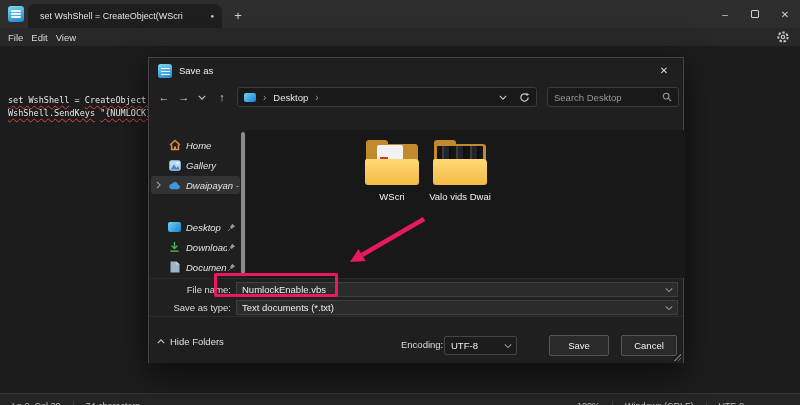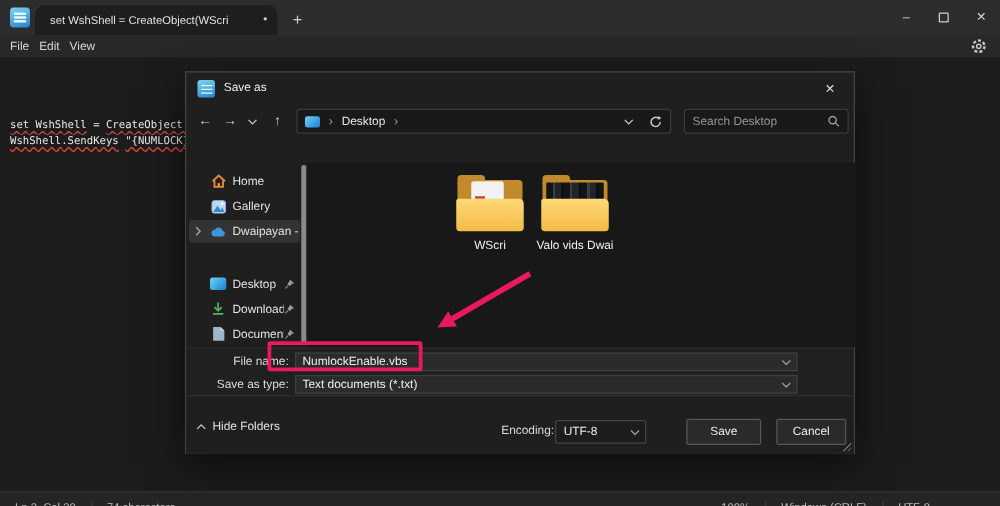--- a/index.html
+++ b/index.html
@@ -82,21 +82,21 @@
     font-size:9px; font-weight:bold; display:flex; align-items:center; justify-content:center; }
 
   #dlg-body { left:0; top:72px; width:100%; height:148px; }
   #sidebar { left:0; top:0; width:97px; height:148px; background:#1f1f1f; overflow:hidden; }
   #sb-scroll { left:92px; top:2px; width:4px; height:142px; background:#8a8a8a; border-radius:2px; z-index:3; }
   #filearea { left:97px; top:0; width:439px; height:148px; background:#181818; }
 
   .sb-item { position:absolute; left:2px; width:89px; height:18px; display:flex; align-items:center;
     border-radius:3px; }
   .sb-item .sb-ico { width:13px; height:13px; margin-left:17px; flex:none; display:flex; align-items:center; justify-content:center; }
-  .sb-item .sb-label { margin-left:5px; font-size:9.5px; color:#e3e3e3; white-space:nowrap; overflow:hidden; flex:1; }
+  .sb-item .sb-label { margin-left:5px; font-size:9.5px; color:#e3e3e3; white-space:nowrap; overflow:hidden; flex:1;font-style:italic; }
   .sb-item .pin { flex:none; margin-right:4px; }
   .sb-item.selected { background:#333333; }
   .sb-expand { position:absolute; left:5px; color:#aaa; }
   #sb-home{top:6px} #sb-gallery{top:26px} #sb-onedrive{top:46px}
   #sb-desktop{top:88px} #sb-downloads{top:108px} #sb-documents{top:128px}
   .mini-monitor { width:13px; height:10px; border-radius:2px; background:linear-gradient(135deg,#6fd4f5,#1b7fd0); }
 
   .tile { position:absolute; top:10px; width:66px; display:flex; flex-direction:column; align-items:center; }
   #tile-pdfs { left:113px; } #tile-valo { left:181px; }
   .folder { position:relative; width:54px; height:45px; }
@@ -107,21 +107,21 @@
   .f-strip { position:absolute; left:4px; right:4px; top:6px; height:15px; border-radius:1px;
     background:repeating-linear-gradient(90deg,#141414 0 5px,#3d3d3d 5px 7px,#20242c 7px 12px,#0e0e0e 12px 14px); }
   .f-front { position:absolute; left:0; right:0; bottom:0; height:26px; border-radius:2px 4px 3px 3px;
     background:linear-gradient(180deg,#ffd977,#f3ba45); }
   .tile-label { margin-top:6px; font-size:9.5px; color:#f0f0f0; white-space:nowrap; }
 
   #dlg-fields { left:0; top:220px; width:100%; height:38px; background:#202020; border-top:1px solid #2a2a2a; }
   .frow { position:absolute; left:0; width:100%; height:15px; display:flex; align-items:center; }
   #frow-name { top:3px; } #frow-type { top:21px; }
   .flabel { width:87px; text-align:right; font-size:9.5px; color:#dcdcdc; padding-right:5px; flex:none; }
-  .fcombo { position:relative; width:402px; height:15px; background:#2b2b2b; border:1px solid #3f3f3f;
+  .fcombo { position:relative; width:442px; height:15px; background:#2b2b2b; border:1px solid #3f3f3f;
     display:flex; align-items:center; padding:0 16px 0 5px; }
   .fcombo .fval { font-size:9.5px; color:#f0f0f0; white-space:nowrap; overflow:hidden;
     background:transparent; border:none; outline:none; width:100%; font-family:"Liberation Sans",sans-serif; }
   .combo-chev { position:absolute; right:4px; top:50%; transform:translateY(-50%); color:#9a9a9a; }
 
   #dlg-footer { left:0; top:258px; width:100%; height:47px; background:#1f1f1f; border-top:1px solid #2e2e2e; }
   #hide-folders { position:absolute; left:8px; top:19px; display:flex; align-items:center; gap:5px;
     font-size:9.5px; color:#e0e0e0; }
   #enc-label { position:absolute; left:252px; top:22px; font-size:9.5px; color:#dcdcdc; }
   #enc-combo { position:absolute; left:295px; top:19px; width:73px; height:19px; background:#1c1c1c;

